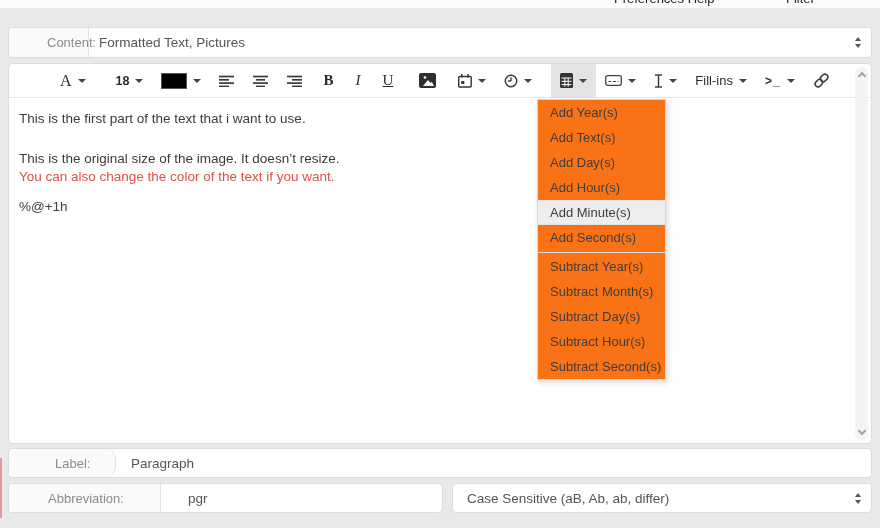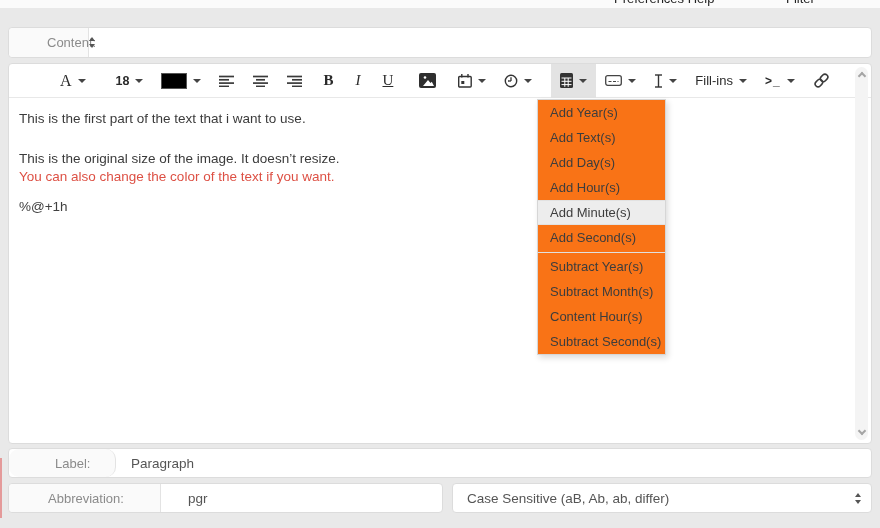--- a/index.html
+++ b/index.html
@@ -86,20 +86,21 @@
 </head>
 <body>
 
 <div class="topbar">
   <span class="m1">Preferences Help</span>
   <span class="m2">Filter</span>
 </div>
 
 <div class="row content-row">
   <div class="addon">Content:</div>
+  <div class="value">Formatted Text, Pictures</div>
   <span class="spinner">
       <i class="up"></i>
       <i class="down"></i>
     </span>
 </div>
 
 <div class="editor-wrap">
   <div class="toolbar">
     <div class="tbtn">
       <span class="glyph-A">A</span>
@@ -241,21 +242,22 @@
 
 <ul class="menu">
     <li>Add Year(s)</li>
     <li>Add Text(s)</li>
     <li>Add Day(s)</li>
     <li>Add Hour(s)</li>
     <li class="highlight">Add Minute(s)</li>
     <li>Add Second(s)</li>
     <li class="group-start">Subtract Year(s)</li>
     <li>Subtract Month(s)</li>
-    <li>Content Hour(s)</li>
+    <li>Subtract Day(s)</li>
+    <li>Subtract Hour(s)</li>
     <li>Subtract Second(s)</li>
   </ul>
 
 <div class="row label-row">
   <div class="addon">Label:</div>
   <div class="value">Paragraph</div>
 </div>
 
 <div class="row abbr-row">
   <div class="addon">Abbreviation:</div>

